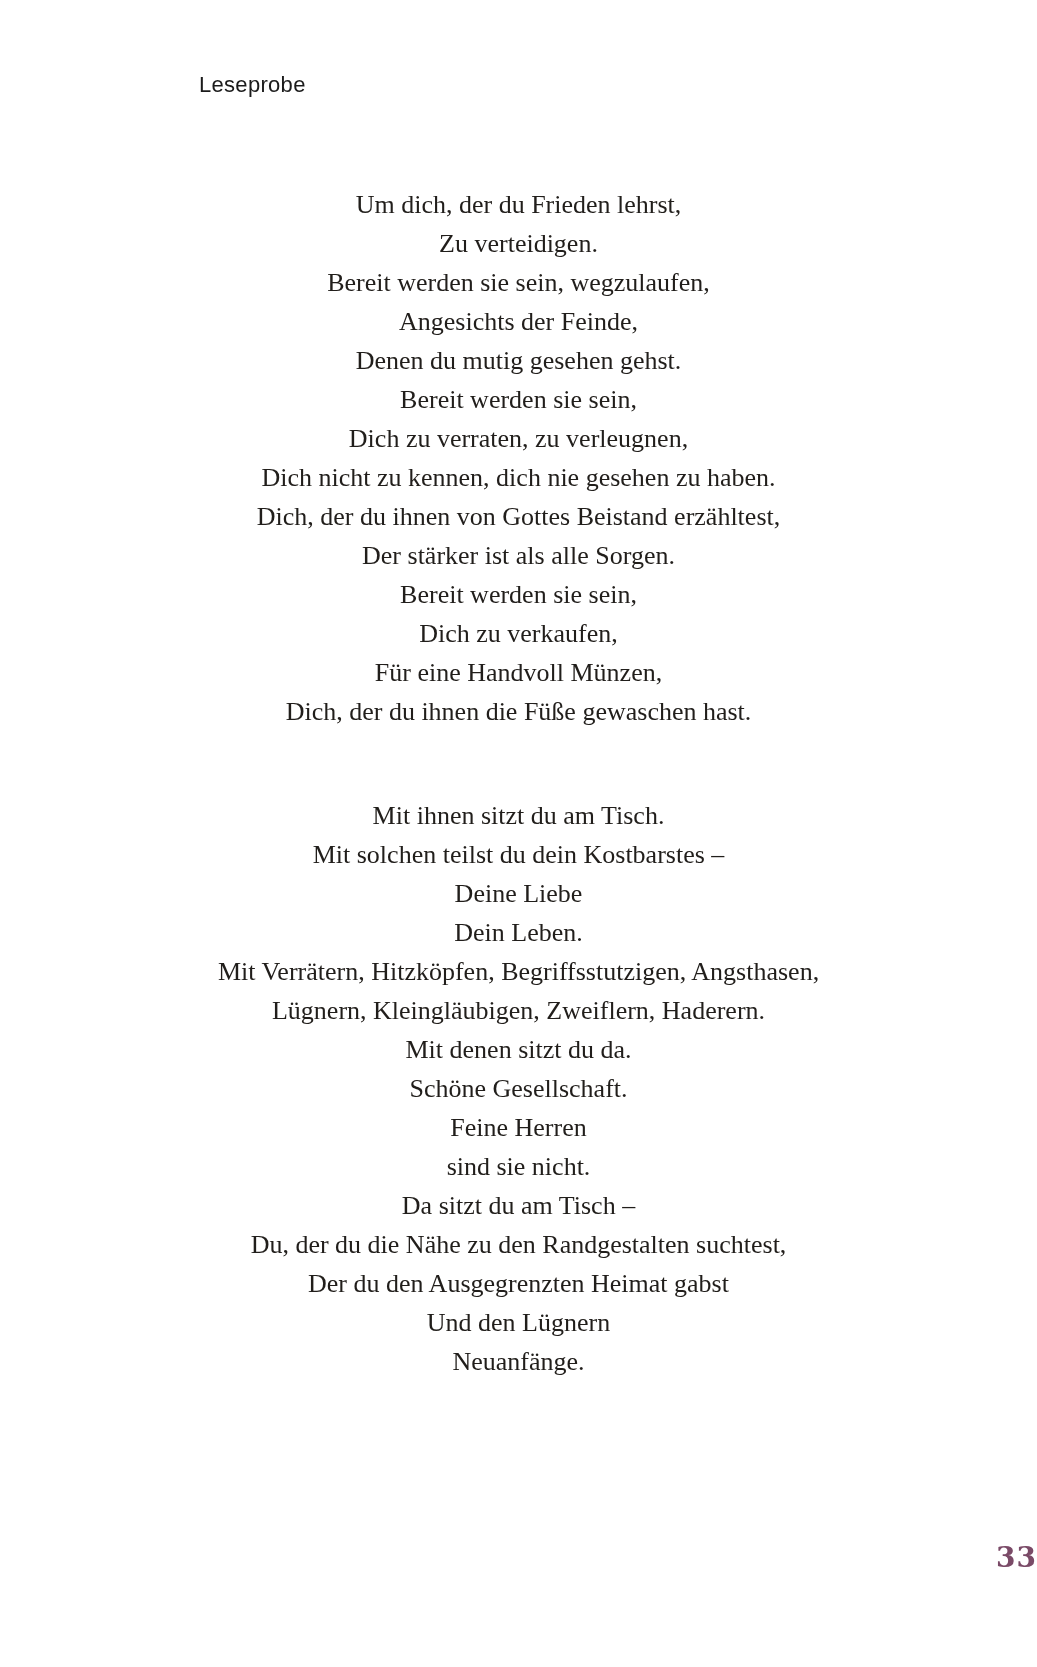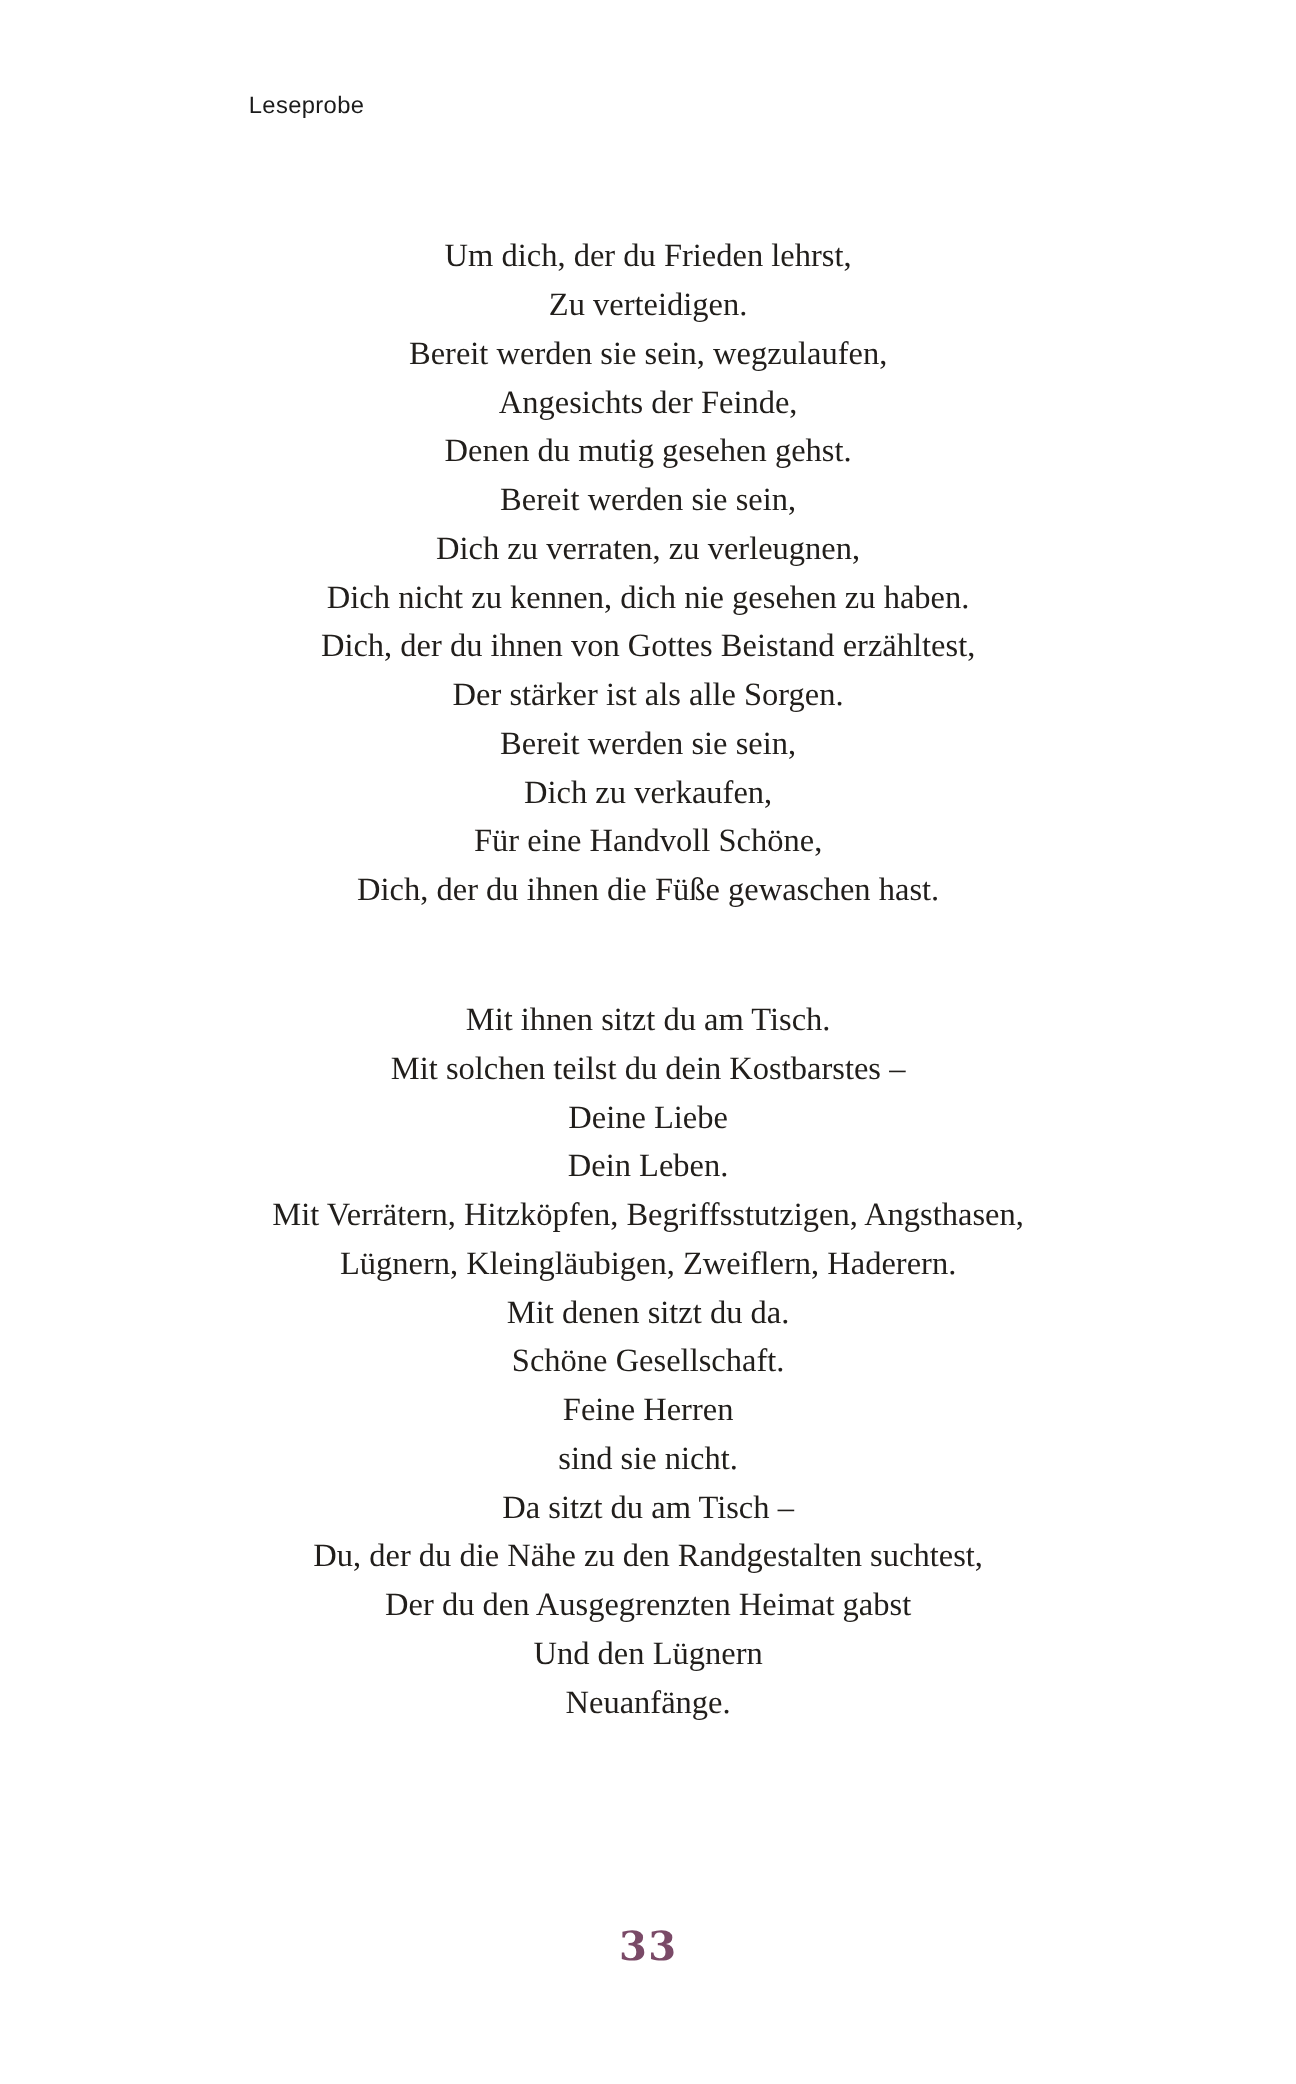--- a/index.html
+++ b/index.html
@@ -17,21 +17,21 @@
   .page {
     position: absolute;
     inset: 0;
     background: #ffffff;
   }
   .running-header {
     position: absolute;
     left: 199px;
     top: 74px;
     font-family: "Liberation Sans", sans-serif;
-    font-size: 19px;
+    font-size: 22px;
     line-height: 21px;
     letter-spacing: 0.3px;
     color: #1b1b1b;
   }
   .poem {
     position: absolute;
     top: 185px;
     left: 0;
     width: 100%;
     text-align: center;
@@ -47,24 +47,24 @@
     margin-top: 65px;
   }
   .poem-line {
     white-space: nowrap;
   }
   .page-number {
     position: absolute;
     top: 1541px;
     left: 0;
     width: 100%;
-    text-align: center;
+    text-align: right;
     font-family: "DejaVu Serif", serif;
     font-weight: bold;
-    font-size: 32px;
+    font-size: 28px;
     line-height: 33px;
     letter-spacing: 1px;
     color: #7a4a67;
   }
 </style>
 </head>
 <body>
 
 <div class="page">
 
@@ -91,21 +91,21 @@
         <div class="poem-line">Dich nicht zu kennen, dich nie gesehen zu haben.</div>
 
         <div class="poem-line">Dich, der du ihnen von Gottes Beistand erzähltest,</div>
 
         <div class="poem-line">Der stärker ist als alle Sorgen.</div>
 
         <div class="poem-line">Bereit werden sie sein,</div>
 
         <div class="poem-line">Dich zu verkaufen,</div>
 
-        <div class="poem-line">Für eine Handvoll Schöne,</div>
+        <div class="poem-line">Für eine Handvoll Münzen,</div>
 
         <div class="poem-line">Dich, der du ihnen die Füße gewaschen hast.</div>
       </div>
 
     <div class="stanza">
 
         <div class="poem-line">Mit ihnen sitzt du am Tisch.</div>
 
         <div class="poem-line">Mit solchen teilst du dein Kostbarstes –</div>
 

